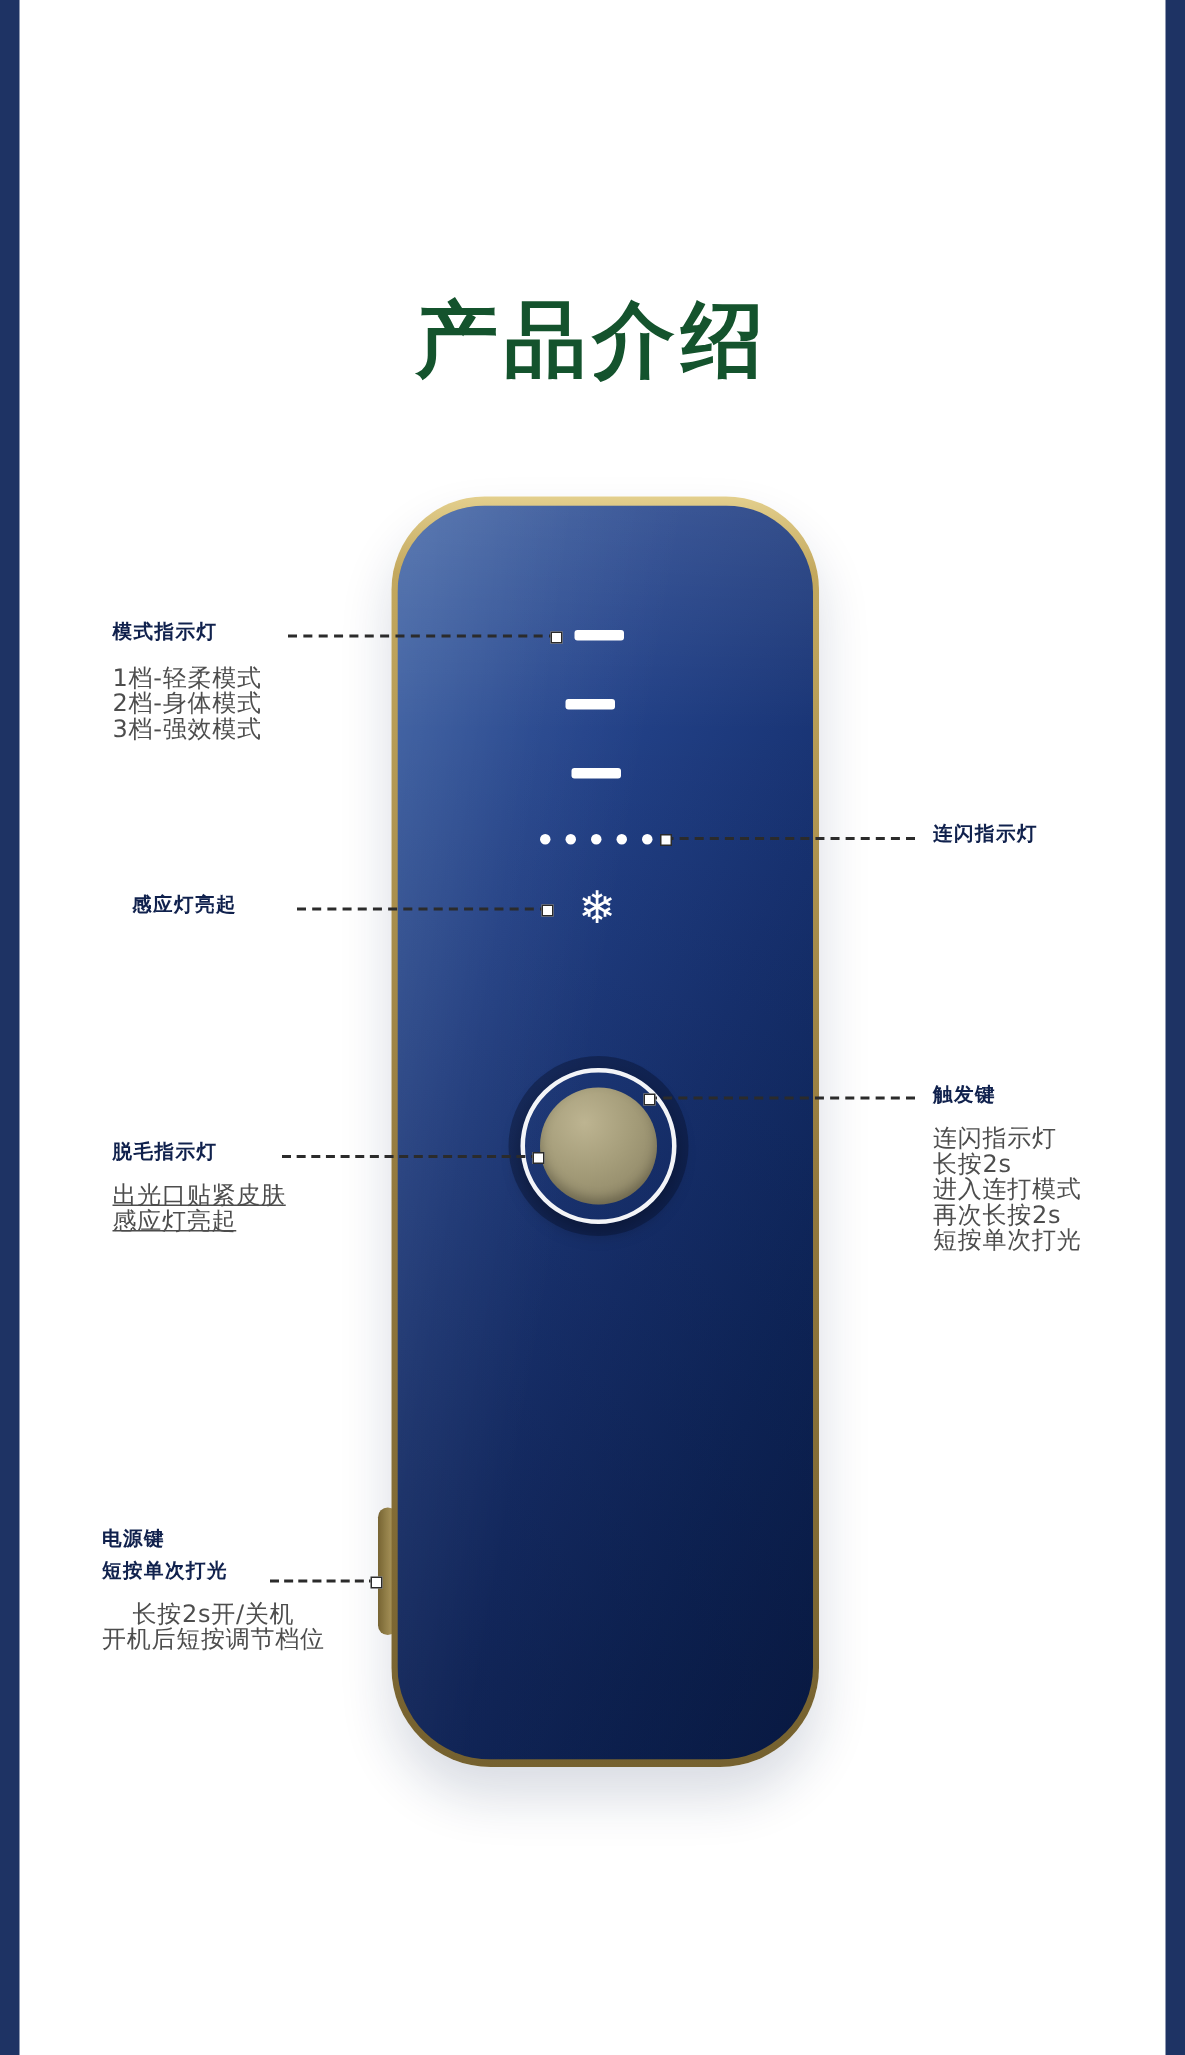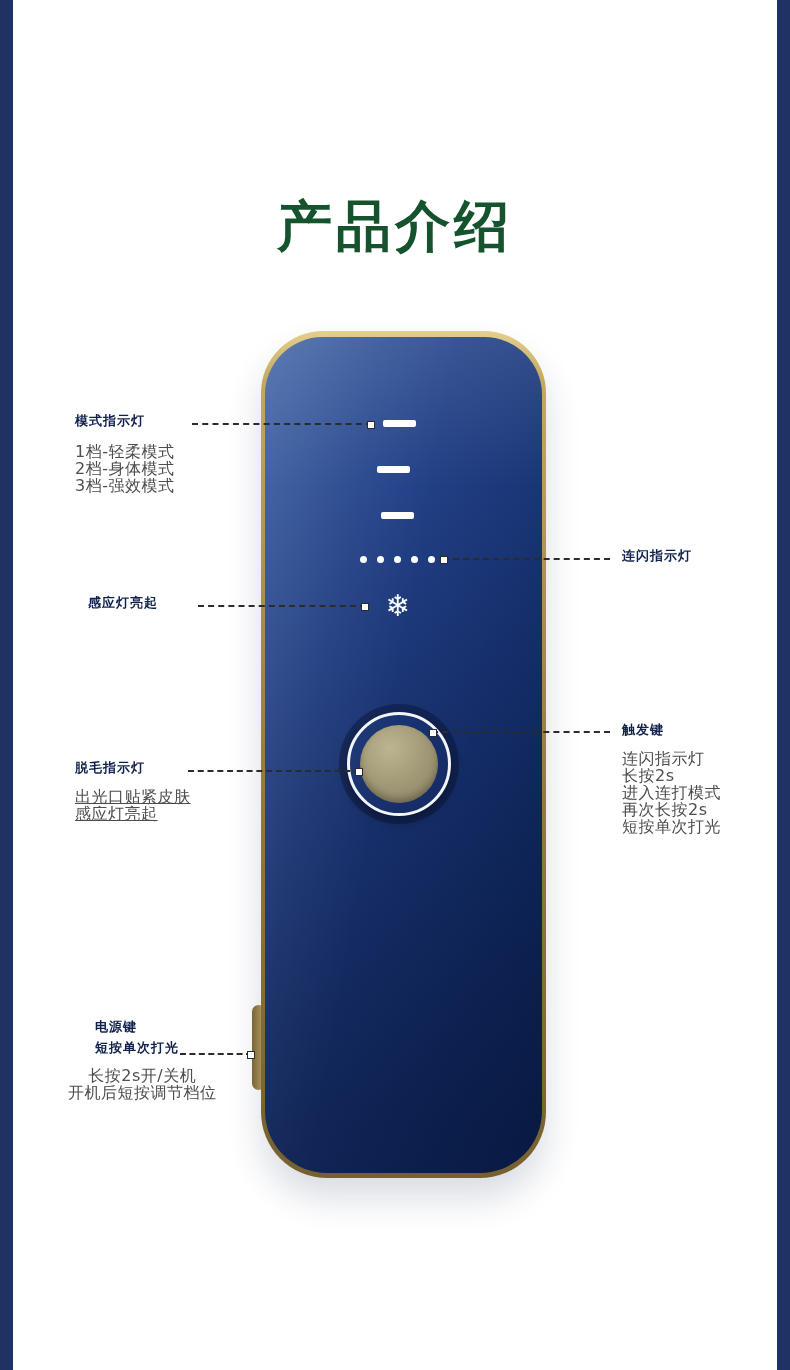--- a/index.html
+++ b/index.html
@@ -47,21 +47,21 @@
   .big-btn { position:absolute; left:82px; top:375px; width:104px; height:104px; border-radius:50%;
              border:3px solid rgba(255,255,255,0.95);
              box-shadow:0 0 0 8px rgba(7,15,40,0.40), 0 5px 12px rgba(0,0,0,0.35); }
   .big-btn-inner { position:absolute; inset:10px; border-radius:50%;
              background:radial-gradient(circle at 38% 30%, #bdb491 0%, #a49c79 45%, #847c5d 100%);
              box-shadow:inset 0 -4px 7px rgba(0,0,0,0.25); }
 
   
   .callout-label { position:absolute; font-size:13px; font-weight:700; color:#10214d;
                    letter-spacing:1px; white-space:nowrap; }
-  .callout-label div { line-height:21px;margin-left:27px; }
+  .callout-label div { line-height:21px; }
   .callout-sub { position:absolute; font-size:16px; color:#4d4d4d; line-height:17px;
                  letter-spacing:0.5px; white-space:nowrap; }
 
   .dash { position:absolute; height:0; border-top:2px dashed #2b2b2b; }
   .dash::after { content:""; position:absolute; width:6px; height:6px;
                  border:1px solid #2b2b2b; background:#ffffff; top:-4px; }
   .dash.to-right::after { right:-3px; }
   .dash.to-left::after  { left:-3px; }
 </style>
 </head>

